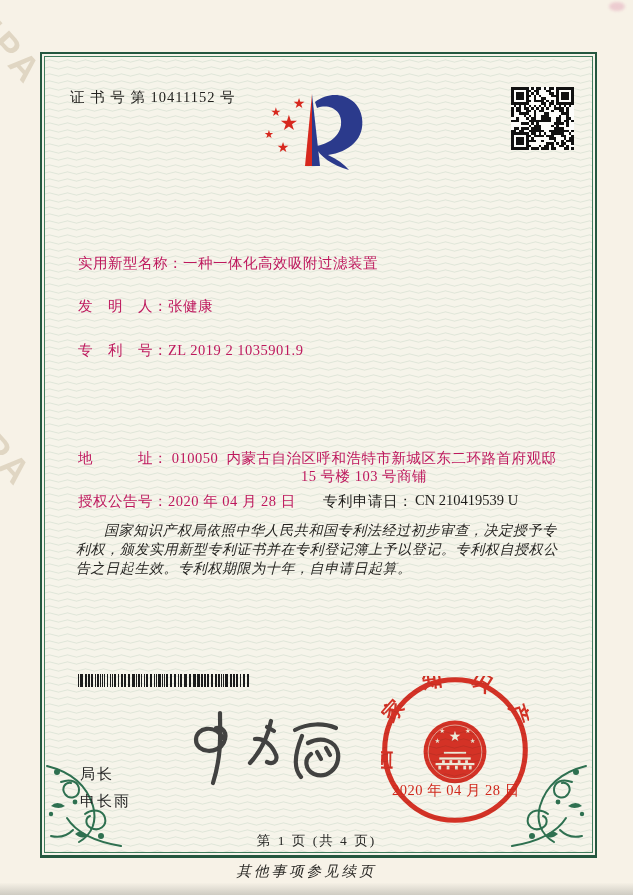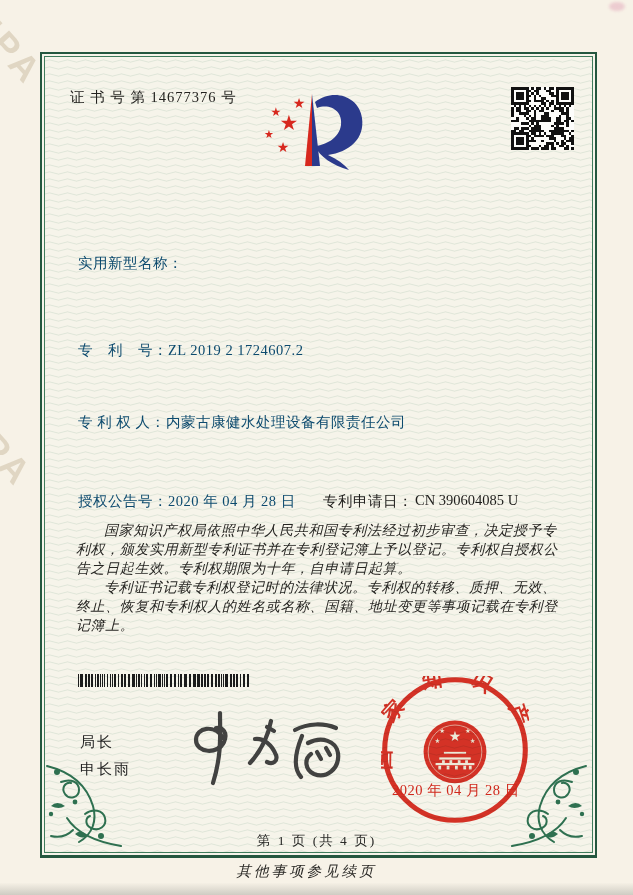--- a/index.html
+++ b/index.html
@@ -21,39 +21,39 @@
   .wm{position:absolute;font-family:"Liberation Sans","DejaVu Sans",sans-serif;
       font-weight:bold;font-size:36px;letter-spacing:5px;color:rgba(186,168,136,.38);
       transform:rotate(48deg);transform-origin:left top;white-space:nowrap;pointer-events:none;}
 
   .cert-no{position:absolute;left:70px;top:88px;font-size:14.5px;color:#23221f;letter-spacing:1px;white-space:pre;}
   .logo{position:absolute;left:258px;top:88px;}
   .qr{position:absolute;left:511px;top:87px;width:63px;height:63px;background:#fdfdfb;}
   .title{position:absolute;left:0;top:177px;width:633px;text-align:center;
       font-size:32px;font-weight:bold;color:#141414;letter-spacing:7px;}
 
-  .row{position:absolute;left:78px;display:flex;font-size:14.5px;color:#0c4a6e;line-height:18px;}
+  .row{position:absolute;left:78px;display:flex;font-size:14.5px;color:#be185d;line-height:18px;text-align:center;}
   .row .lbl{white-space:pre;flex:0 0 88px;letter-spacing:.5px;}
   .row .val{white-space:pre-wrap;letter-spacing:.5px;}
   .r-name{top:254px;} .r-inventor{top:297px;} .r-patno{top:341px;}
   .r-filing{top:377px;} .r-patentee{top:413px;}
   .r-address{top:449px;} .r-address .val{width:392px;}
   .r-grant{top:492px;} .r-grant2{position:absolute;left:323px;top:492px;display:flex;font-size:14.5px;color:#1d1c1a;}
   .r-grant2 .lbl{white-space:pre;margin-right:2px;letter-spacing:.5px;}
 
   .law{position:absolute;left:76px;top:521px;width:488px;font-size:14px;line-height:19px;
       font-style:italic;color:#262522;letter-spacing:.6px;}
   .law p{margin:0;text-indent:2em;}
 
   .barcode{position:absolute;left:78px;top:674px;height:13px;display:flex;align-items:stretch;}
   .barcode i{display:block;background:#1c1c1c;}
   .barcode i.g{background:transparent;}
 
   .signer{position:absolute;left:80px;font-size:15px;color:#242424;
-      font-family:"Liberation Sans","DejaVu Sans",sans-serif;letter-spacing:2px;}
+      font-family:"Liberation Sans","DejaVu Sans",sans-serif;letter-spacing:2px;margin-top:32px;}
   .signer.t{top:733px;} .signer.n{top:760px;}
   .autograph{position:absolute;left:183px;top:708px;}
 
   .seal{position:absolute;left:381px;top:676px;width:148px;height:148px;opacity:.93;mix-blend-mode:multiply;}
   .seal-date{position:absolute;left:392px;top:781px;width:130px;font-size:14.5px;color:#d0281c;
       letter-spacing:.5px;white-space:pre;}
 
   .pagenum{position:absolute;left:0;top:832px;width:633px;text-align:center;
       font-size:13.5px;color:#2a2a28;letter-spacing:2px;}
   .footnote{position:absolute;left:0;top:862px;width:613px;text-align:center;
@@ -225,21 +225,21 @@
     <g fill="#2e7050">
       <circle cx="74" cy="16" r="3"></circle>
         <circle cx="30" cy="80" r="3"></circle>
       <circle cx="56" cy="46" r="2.4"></circle>
         <circle cx="80" cy="58" r="2.2"></circle>
       <path d="M66,50 q8,-6 14,0 q-8,4 -14,0z"></path>
       <path d="M44,80 q6,-8 12,-2 q-7,6 -12,2z"></path>
     </g>
   </svg>
 
-  <div class="cert-no">证 书 号 第 14677376 号</div>
+  <div class="cert-no">证 书 号 第 10411152 号</div>
 
   <svg class="logo" width="110" height="84" viewBox="0 0 110 84">
     <g fill="#d7281e" font-family="'DejaVu Sans',sans-serif" text-anchor="middle">
       <text x="41" y="20" font-size="14">★</text>
       <text x="18" y="28" font-size="12">★</text>
       <text x="31" y="42" font-size="21">★</text>
       <text x="11" y="50" font-size="11">★</text>
       <text x="25" y="64" font-size="14">★</text>
     </g>
     <polygon points="47,78 54,6 54,78" fill="#d7281e"></polygon>
@@ -491,41 +491,45 @@
         <rect x="20" y="2" width="3" height="3" fill="#111"></rect>
         <rect x="0" y="18" width="7" height="7" fill="#111"></rect>
         <rect x="1" y="19" width="5" height="5" fill="#fdfdfb"></rect>
         <rect x="2" y="20" width="3" height="3" fill="#111"></rect>
       </svg>
   </div>
 
 
   <div class="row r-name">
     <span class="lbl">实用新型名称：</span>
+    <span class="val">一种一体化高效吸附过滤装置</span>
+  </div>
+  <div class="row r-inventor">
+    <span class="lbl">发　明　人：</span>
+    <span class="val">张健康</span>
   </div>
   <div class="row r-patno">
     <span class="lbl">专　利　号：</span>
-    <span class="val">ZL 2019 2 1724607.2</span>
-  </div>
-  <div class="row r-patentee">
-    <span class="lbl">专 利 权 人：</span>
-    <span class="val">内蒙古康健水处理设备有限责任公司</span>
+    <span class="val">ZL 2019 2 1035901.9</span>
+  </div>
+  <div class="row r-address">
+    <span class="lbl">地　　　址：</span>
+    <span class="val">010050  内蒙古自治区呼和浩特市新城区东二环路首府观邸 15 号楼 103 号商铺</span>
   </div>
   <div class="row r-grant">
     <span class="lbl">授权公告号：</span>
     <span class="val">2020 年 04 月 28 日</span>
   </div>
   <div class="r-grant2">
     <span class="lbl">专利申请日：</span>
-    <span class="val">CN 390604085 U</span>
+    <span class="val">CN 210419539 U</span>
   </div>
 
   <div class="law">
     <p>国家知识产权局依照中华人民共和国专利法经过初步审查，决定授予专利权，颁发实用新型专利证书并在专利登记簿上予以登记。专利权自授权公告之日起生效。专利权期限为十年，自申请日起算。</p>
-    <p>专利证书记载专利权登记时的法律状况。专利权的转移、质押、无效、终止、恢复和专利权人的姓名或名称、国籍、地址变更等事项记载在专利登记簿上。</p>
   </div>
 
   <div class="barcode" id="barcode">
       <i style="width:1px"></i>
       <i class="g" style="width:1px"></i>
       <i style="width:3px"></i>
       <i class="g" style="width:2px"></i>
       <i style="width:2px"></i>
       <i class="g" style="width:1px"></i>
       <i style="width:2px"></i>

